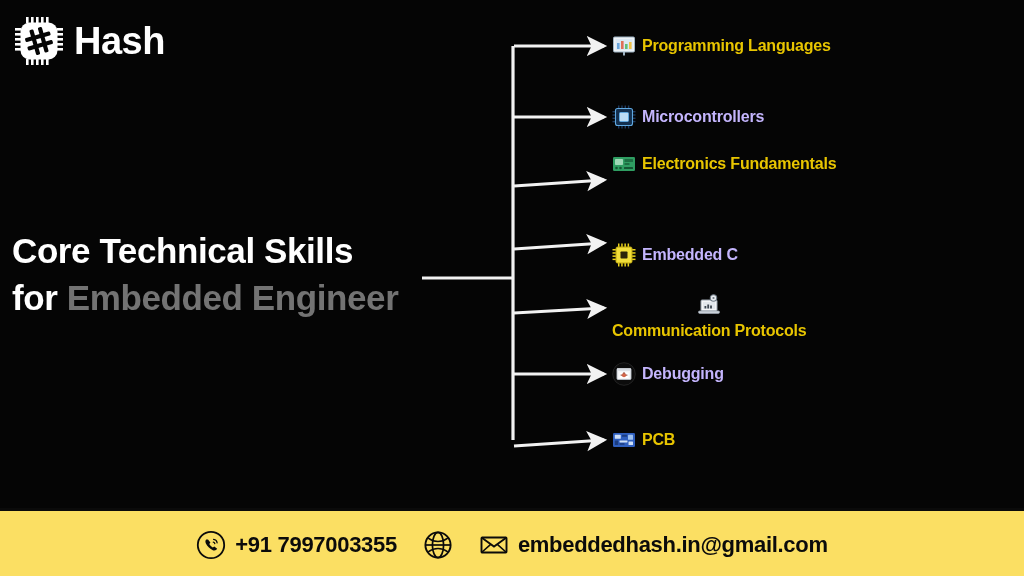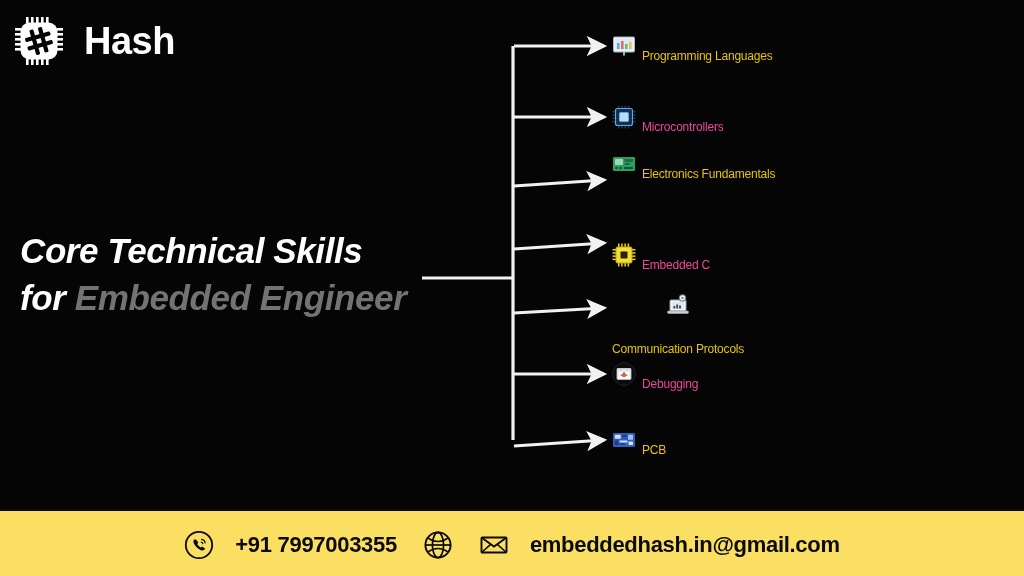--- a/index.html
+++ b/index.html
@@ -18,38 +18,37 @@
     overflow: hidden;
   }
 
   
   #logo {
     position: absolute;
     left: 14px;
     top: 16px;
     display: flex;
     align-items: center;
-    gap: 20px;
+    gap: 10px;
   }
   #logo .chip-mark { width: 50px; height: 50px; display: block; }
   #logo .wordmark {
     color: #ffffff;
     font-size: 38px;
     font-weight: 700;
     letter-spacing: -0.5px;
     line-height: 1;
   }
 
   
   #headline {
     position: absolute;
-    left: 20px;
+    left: 12px;
     top: 228px;
     width: 430px;
-    font-style: italic;
   }
   #headline .line {
     font-size: 35px;
     font-weight: 800;
     line-height: 1.33;
     letter-spacing: -0.4px;
     white-space: nowrap;
   }
   .tx-white { color: #ffffff; }
   .tx-gold  { color: #737373; }
@@ -72,48 +71,47 @@
     height: 30px;
     margin-top: -15px;
   }
   .branch .b-icon {
     width: 24px;
     height: 24px;
     flex: 0 0 24px;
     display: block;
   }
   .branch .b-label {
-    font-size: 12px;
-    font-weight: 400;
+    font-size: 16px;
+    font-weight: 700;
     letter-spacing: -0.2px;
     white-space: nowrap;
     line-height: 1;
-    margin-top: 20px;
   }
   .lbl-gold  { color: #E8C500; }
-  .lbl-white { color: #ec4899; text-align: right; }
+  .lbl-white { color: #c4b5fd; text-align: right; }
 
   
   #footer {
     position: absolute;
     left: 0;
     top: 508px;
     width: 1024px;
     height: 68px;
     background: #FBDF63;
     border-top: 3px solid #0a0a0a;
     display: flex;
     align-items: center;
     justify-content: center;
     gap: 26px;
   }
   .f-item {
     display: flex;
     align-items: center;
-    gap: 21px;
+    gap: 9px;
   }
   .f-item .f-icon { width: 30px; height: 30px; display: block; flex: 0 0 30px; }
   .f-item .f-text {
     color: #0b0b0b;
     font-size: 22px;
     font-weight: 800;
     letter-spacing: -0.3px;
     white-space: nowrap;
     line-height: 1;
   }

